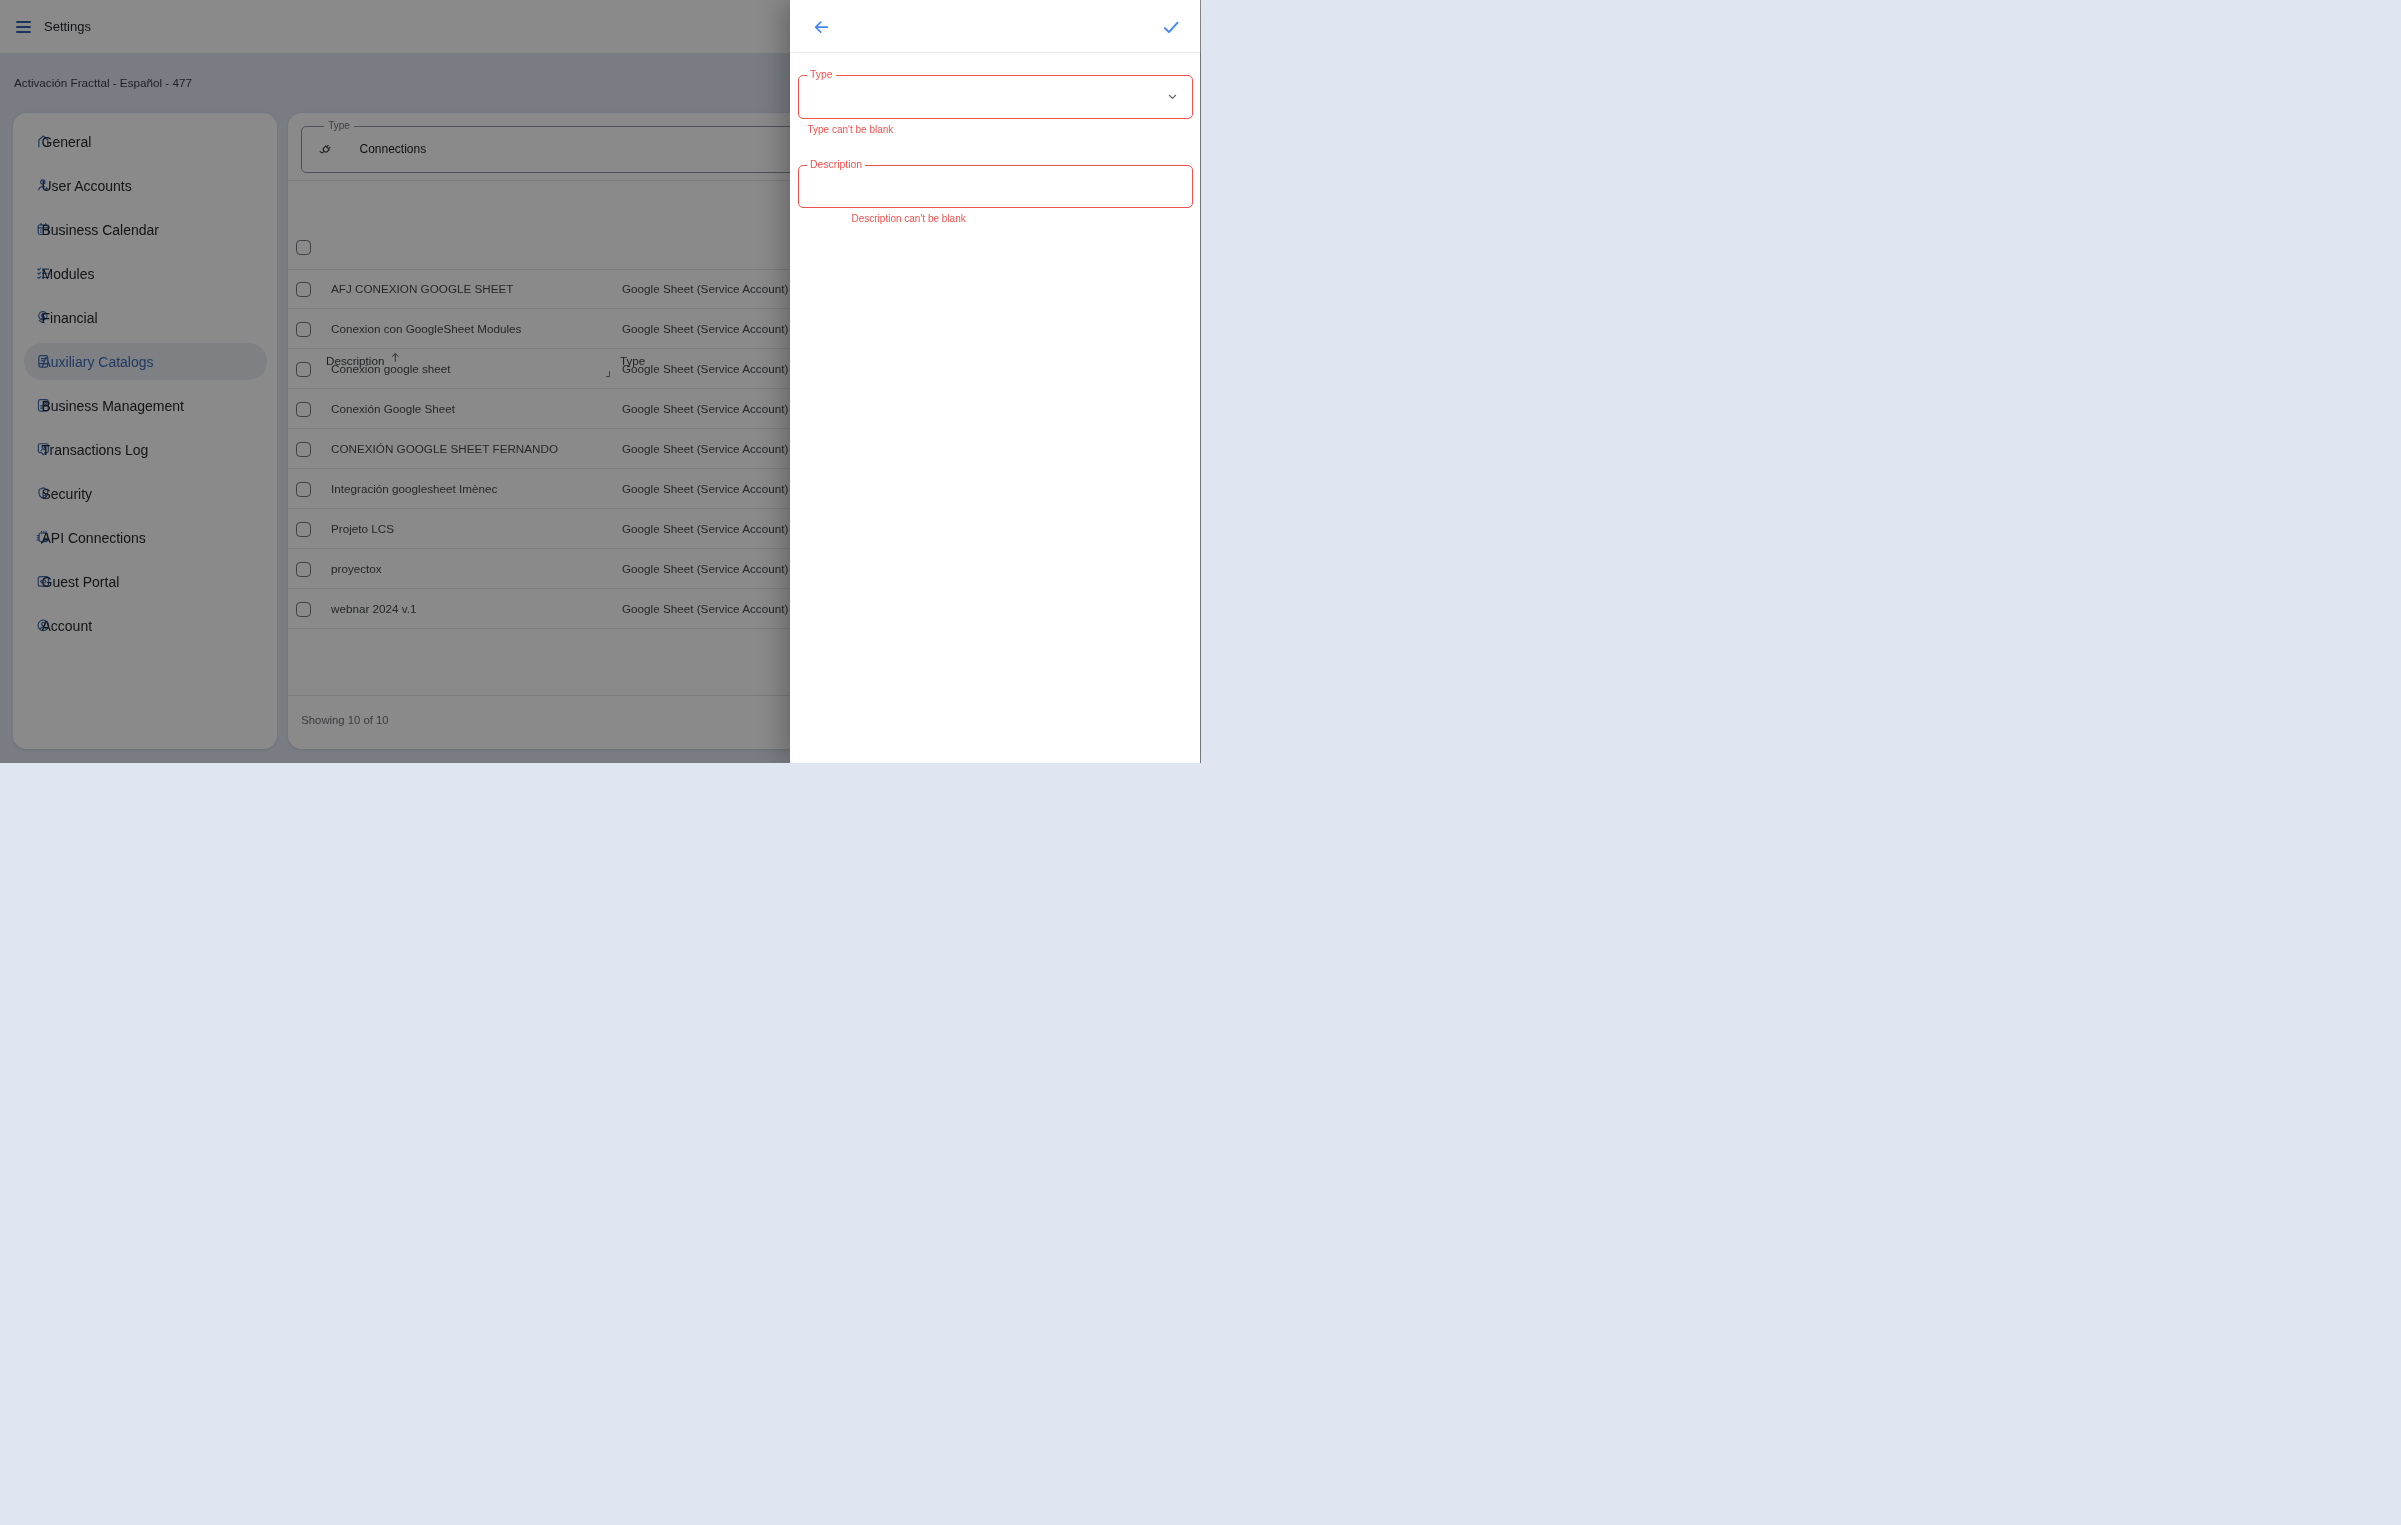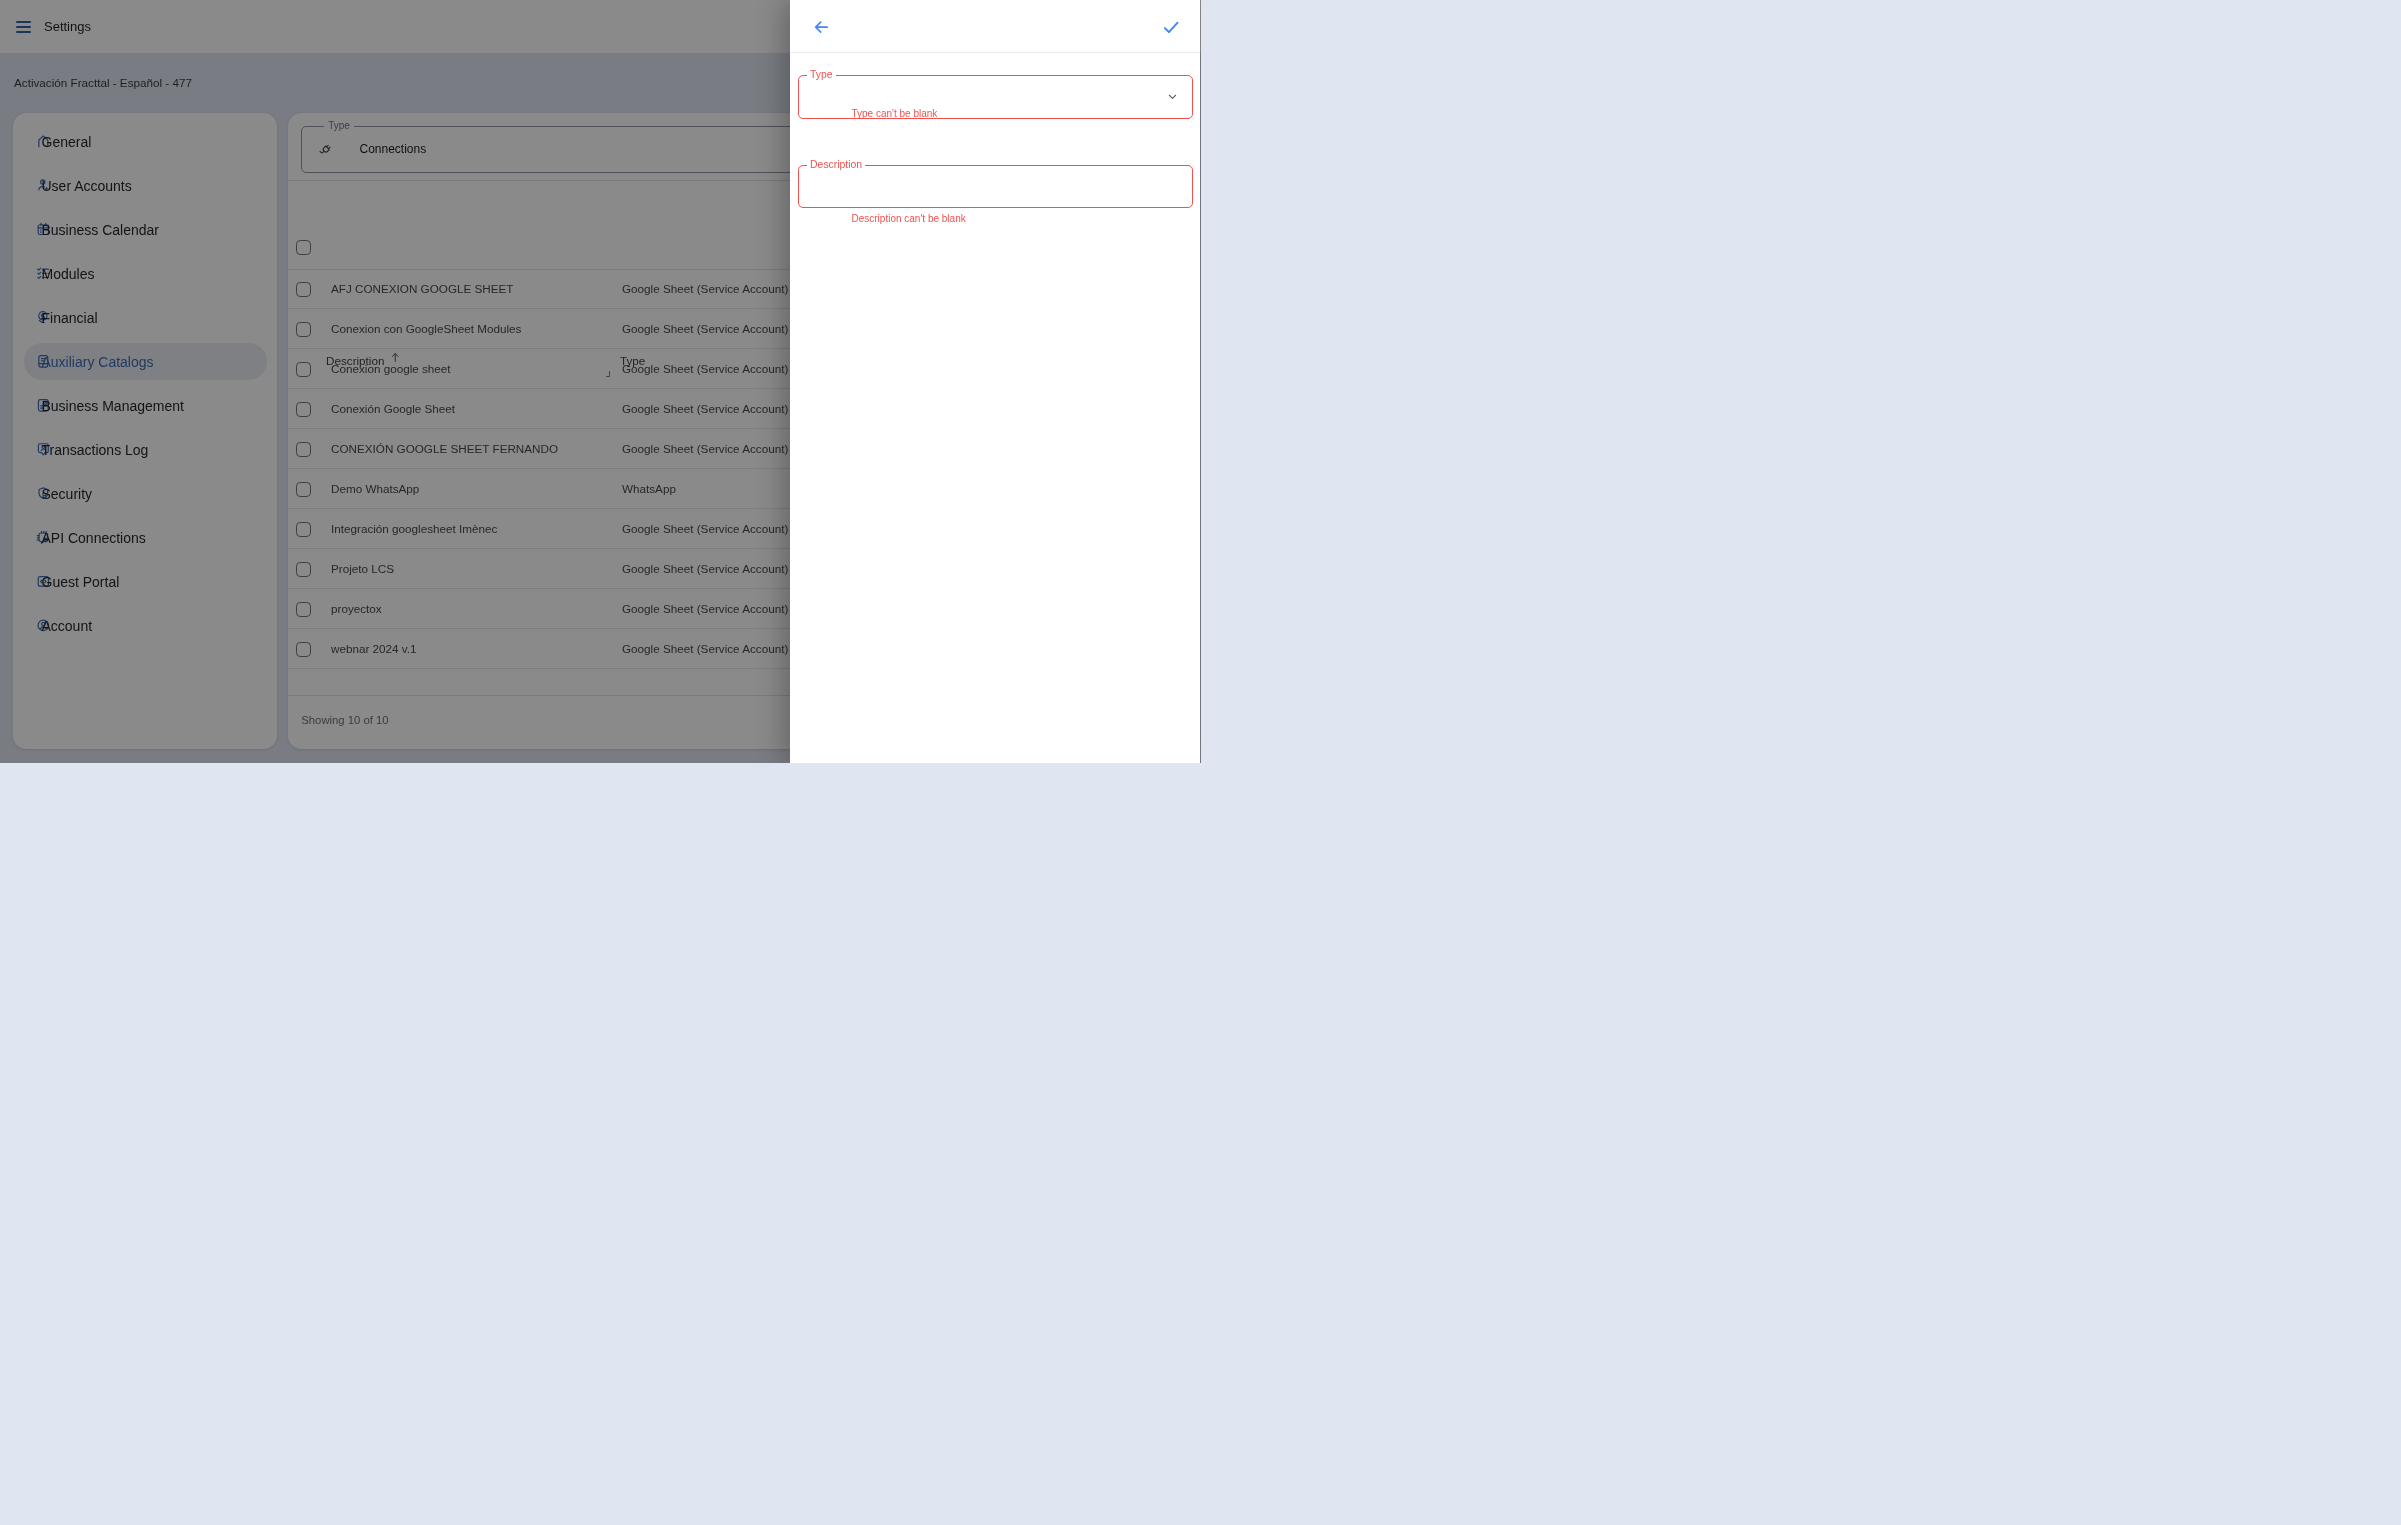--- a/index.html
+++ b/index.html
@@ -52,21 +52,21 @@
   .panel-toolbar { position:relative; height:53px; border-bottom:0.8px solid #e9eaec; }
   .icon-btn { position:absolute; top:17.5px; width:18.3px; height:18.3px; color:#4285f4; cursor:pointer; }
   .btn-back { left:22px; }
   .btn-confirm { left:372px; }
   .ofield { position:absolute; left:7.5px; width:395px; border:1.7px solid #ef5350; border-radius:5px; background:#fff; cursor:text; }
   .ofield-1 { top:75px; height:44px; cursor:pointer; }
   .ofield-2 { top:165px; height:43px; }
   .ofield-label { position:absolute; left:8.3px; top:-7.5px; font-size:10.4px; color:#ef5350; background:#fff; padding:0 3.3px; line-height:11.7px; }
   .chev { position:absolute; right:11.7px; top:13.3px; width:15px; height:15px; color:#5a5e63; cursor:pointer; }
   .err { position:absolute; left:17.5px; font-size:10px; color:#ef5350; }
-  .err-1 { top:108px;margin-left:44px; }
+  .err-1 { top:124px; }
   .err-2 { top:213px;padding-left:44px; }
 </style>
 </head>
 <body>
 
 <div class="topbar">
   <div class="burger">
       <i></i>
       <i></i>
       <i></i>
@@ -244,25 +244,20 @@
     <span class="td-desc">Conexión Google Sheet</span>
     <span class="td-type">Google Sheet (Service Account)</span>
   </div>
       <div class="trow">
     <div class="cb"></div>
     <span class="td-desc">CONEXIÓN GOOGLE SHEET FERNANDO</span>
     <span class="td-type">Google Sheet (Service Account)</span>
   </div>
       <div class="trow">
     <div class="cb"></div>
-    <span class="td-desc">Demo WhatsApp</span>
-    <span class="td-type">WhatsApp</span>
-  </div>
-      <div class="trow">
-    <div class="cb"></div>
     <span class="td-desc">Integración googlesheet Imènec</span>
     <span class="td-type">Google Sheet (Service Account)</span>
   </div>
       <div class="trow">
     <div class="cb"></div>
     <span class="td-desc">Projeto LCS</span>
     <span class="td-type">Google Sheet (Service Account)</span>
   </div>
       <div class="trow">
     <div class="cb"></div>

